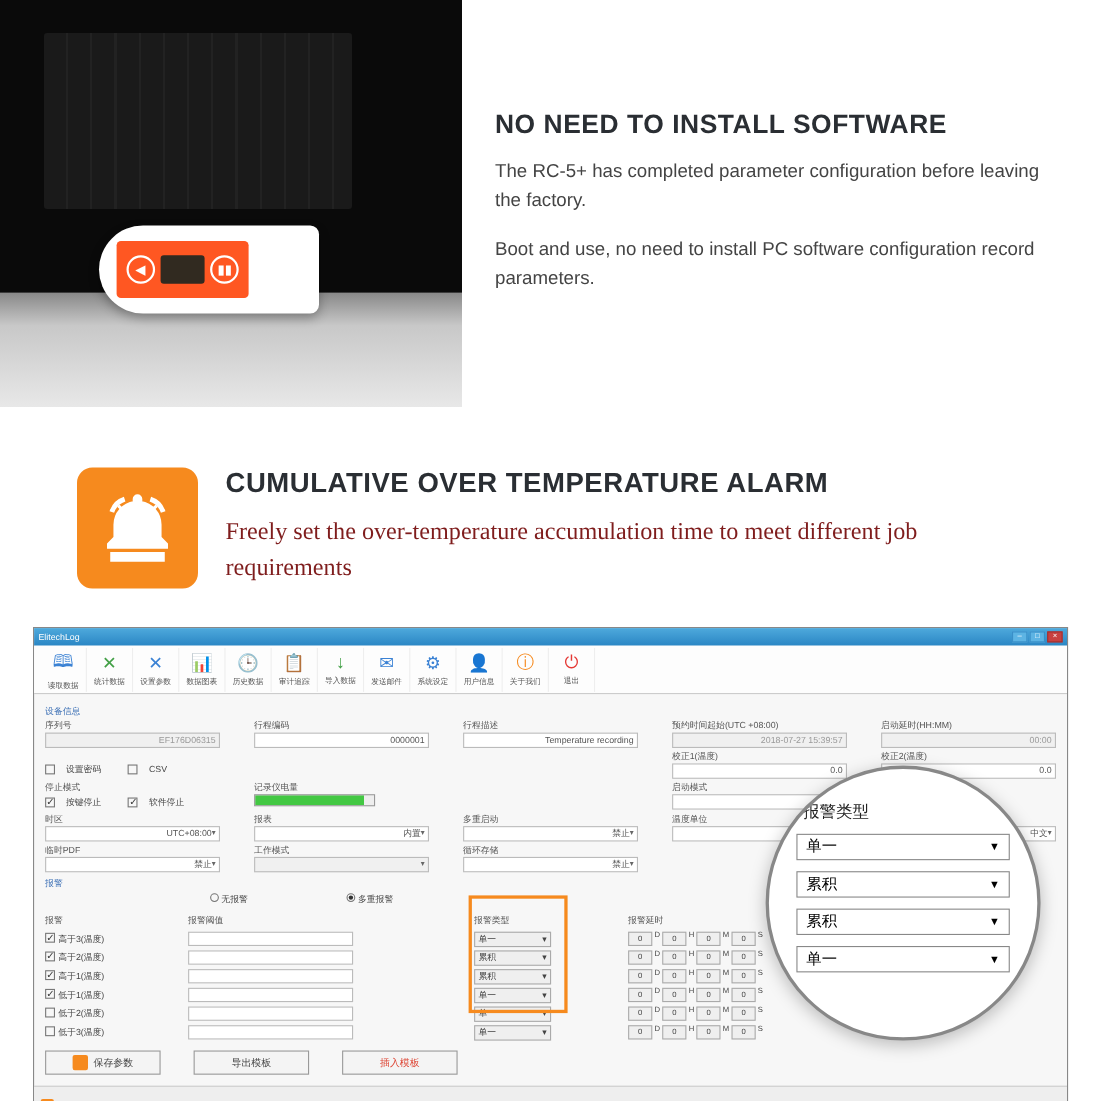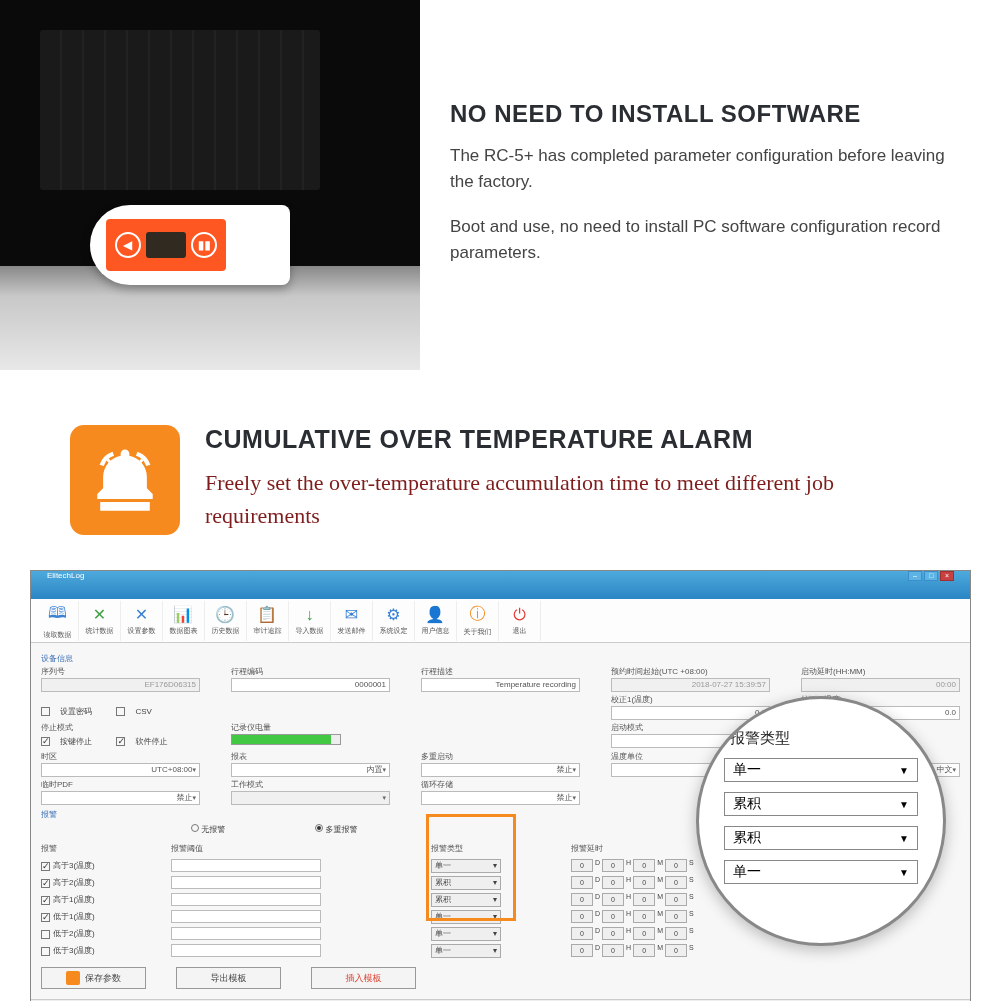--- a/index.html
+++ b/index.html
@@ -20,21 +20,21 @@
 .top-text .gap { height: 18px; }
 
 .mid-section { padding: 55px 70px 35px 70px; display: flex; align-items: flex-start; gap: 25px; }
 .alarm-icon { width: 110px; height: 110px; background: #f68a1e; border-radius: 14px; display: flex; align-items: center; justify-content: center; flex-shrink: 0; }
 .alarm-icon svg { width: 70px; height: 70px; fill: #fff; }
 .mid-text h2 { font-size: 25px; font-weight: 800; color: #2a2e33; letter-spacing: 0.5px; margin-bottom: 12px; }
 .mid-text p { font-size: 22px; line-height: 1.5; color: #7f1d1d; font-family: Liberation Serif, serif; }
 
 .app-section { padding: 0 30px; }
 .app-window { border: 1px solid #888; background: #f7f7f7; font-size: 9px; color: #444; position: relative; }
-.titlebar { height: 28px; background: linear-gradient(#4ea9dc,#2a86c4); display: flex; justify-content: space-between; padding: 0 16px; color: #fff; font-size: 8px; }
+.titlebar { height: 16px; background: linear-gradient(#4ea9dc,#2a86c4); display: flex; align-items: center; justify-content: space-between; padding: 0 4px; color: #fff; font-size: 8px; }
 .titlebar .wbtns { display: flex; gap: 2px; }
 .titlebar .wbtn { width: 14px; height: 10px; background: #5db4e4; border: 1px solid #3a8fc8; font-size: 7px; text-align: center; line-height: 8px; }
 .titlebar .wbtn.close { background: #c84040; border-color: #a03030; }
 .toolbar { height: 44px; background: #fdfdfd; border-bottom: 1px solid #ccc; display: flex; align-items: center; padding: 2px 6px; gap: 0; }
 .tbtn { display: flex; flex-direction: column; align-items: center; justify-content: center; gap: 2px; width: 42px; height: 40px; font-size: 7px; color: #555; border-right: 1px solid #eee; }
 .tbtn .ticon { font-size: 16px; }
 .tb-blue { color: #3b82d4; }
 .tb-green { color: #43a047; }
 .tb-orange { color: #f68a1e; }
 .tb-purple { color: #8e44ad; }
@@ -51,21 +51,21 @@
 .radio-row { display: flex; gap: 10px; align-items: center; font-size: 8px; padding: 2px 0; }
 .rdot { width: 8px; height: 8px; border: 1px solid #777; border-radius: 50%; display: inline-block; position: relative; }
 .rdot.on::after { content: ''; width: 4px; height: 4px; background: #333; border-radius: 50%; position: absolute; top: 1px; left: 1px; }
 .chk { width: 9px; height: 9px; border: 1px solid #777; display: inline-block; position: relative; }
 .chk.on::after { content: '✓'; position: absolute; top: -2px; left: 0; font-size: 9px; color: #333; }
 .battery { width: 110px; height: 11px; background: linear-gradient(90deg, #43c843 0 92%, #eee 92% 100%); border: 1px solid #999; }
 
 .alarm-table { margin-top: 6px; }
 .alarm-head { display: grid; grid-template-columns: 130px 170px 90px 140px 200px; font-size: 8px; color: #555; margin-bottom: 3px; }
 .alarm-row { display: grid; grid-template-columns: 130px 170px 90px 140px 200px; align-items: center; height: 17px; font-size: 8px; }
-.alarm-row label { display: flex; align-items: flex-end; gap: 3px; }
+.alarm-row label { display: flex; align-items: flex-start; gap: 3px; }
 .alarm-row .tinp { height: 13px; background: #fff; border: 1px solid #bbb; width: 150px; }
 .alarm-row .sel { height: 14px; width: 70px; background: #efefef; border: 1px solid #aaa; display: flex; align-items: center; justify-content: space-between; padding: 0 3px; font-size: 8px; }
 .alarm-row .delay { display: flex; gap: 2px; }
 .alarm-row .delay .d { width: 22px; height: 13px; background: #efefef; border: 1px solid #aaa; font-size: 7px; text-align: center; line-height: 11px; }
 .highlight-box { position: absolute; border: 3px solid #f68a1e; pointer-events: none; }
 .btn-row { display: flex; gap: 30px; margin-top: 8px; }
 .abtn { height: 22px; width: 105px; border: 1px solid #999; background: #f4f4f4; display: flex; align-items: center; justify-content: center; gap: 5px; font-size: 9px; }
 .abtn.save .ic { width: 14px; height: 14px; background: #f68a1e; border-radius: 2px; }
 .abtn.import { color: #d43; }
 .statusbar { height: 14px; background: #eee; border-top: 1px solid #ccc; font-size: 8px; padding: 16px 6px; line-height: 13px; color: #666; display: flex; align-items: center; gap: 5px; }

